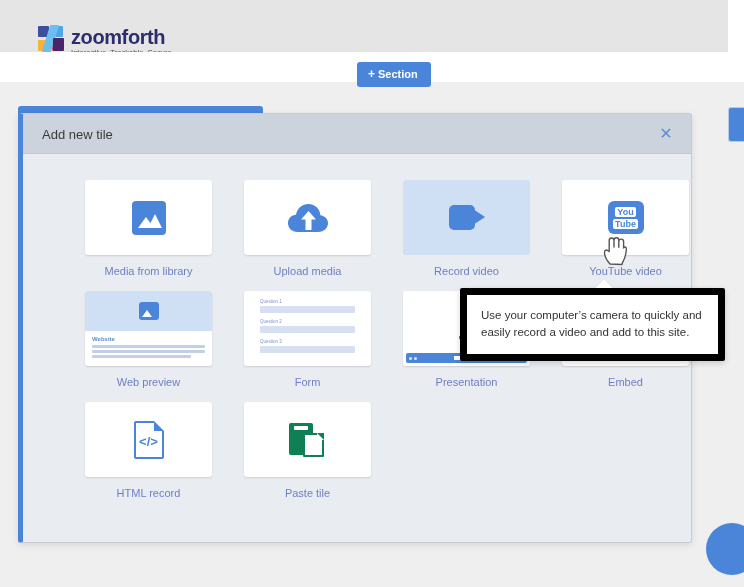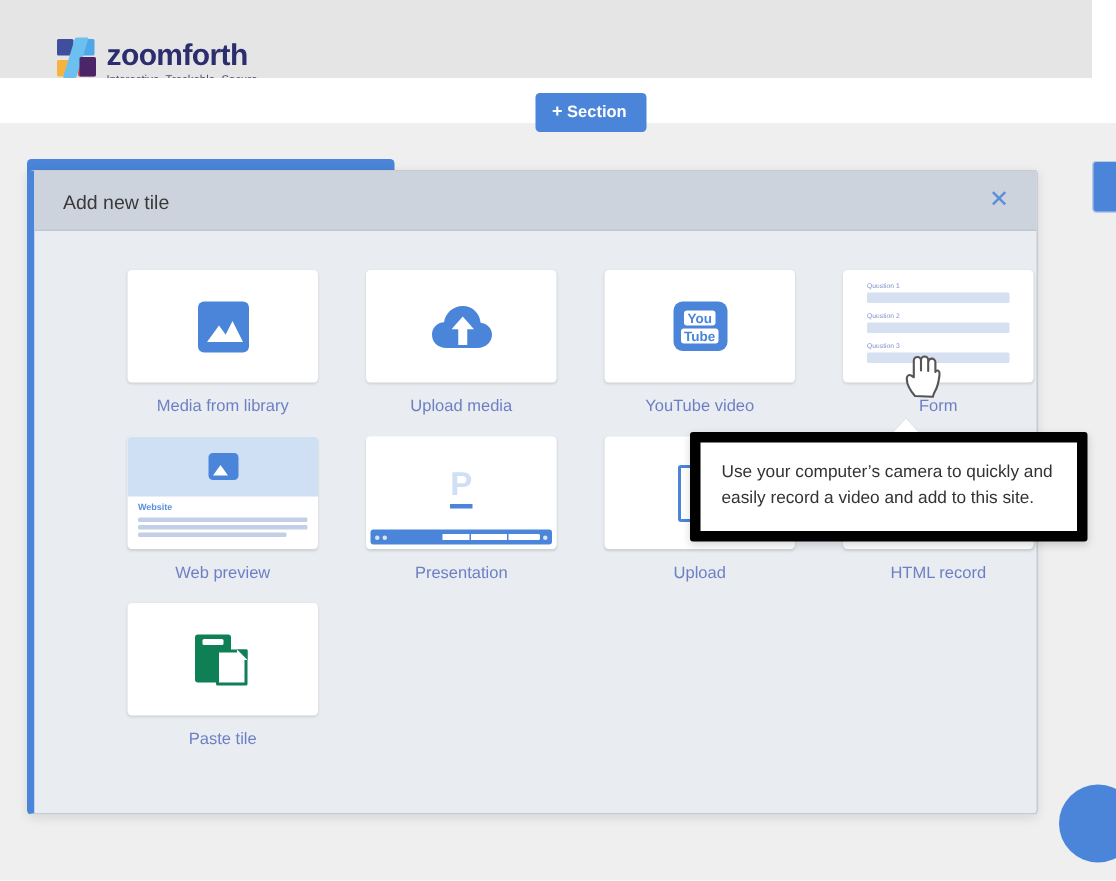--- a/index.html
+++ b/index.html
@@ -496,60 +496,69 @@
             <svg width="42" height="32" viewBox="0 0 42 32">
               <path d="M11 30 C4 30 1 25.5 1 21 C1 16.5 4.5 13 9 12.8 C10 6.5 15.2 2 21.5 2 C28 2 33 7 33.4 13.2 C37.8 13.8 41 17 41 21 C41 25.5 37.5 30 31 30 Z" fill="#4a85d9"></path>
               <rect x="18.5" y="15" width="6" height="13" fill="#ffffff"></rect>
               <path d="M21.5 9 L29 17.5 L14 17.5 Z" fill="#ffffff"></path>
             </svg>
           </div>
           <div class="tile-label">Upload media</div>
         </div>
 
 
+        <div class="tile selected">
+          <div class="tile-thumb">
+            <div class="icon-video">
+              <div class="vbody"></div>
+              <div class="vtri"></div>
+            </div>
+          </div>
+          <div class="tile-label">Record video</div>
+        </div>
 
         <div class="tile">
           <div class="tile-thumb">
             <div class="icon-yt">
               <span class="yt-row">You</span>
               <span class="yt-row">Tube</span>
             </div>
           </div>
           <div class="tile-label">YouTube video</div>
-        </div>
-
-        <div class="tile">
-          <div class="tile-thumb">
-            <div class="form-prev">
-              <div class="fq-label">Question 1</div>
-              <div class="fq-field"></div>
-              <div class="fq-label">Question 2</div>
-              <div class="fq-field"></div>
-              <div class="fq-label">Question 3</div>
-              <div class="fq-field"></div>
-            </div>
-          </div>
-          <div class="tile-label">Form</div>
         </div>
 
         <div class="tile">
           <div class="tile-thumb">
             <div class="web-prev">
               <div class="web-top">
                 <div class="web-img-ic"></div>
               </div>
               <div class="web-bottom">
                 <div class="web-title">Website</div>
                 <div class="tp-line" style="width:100%"></div>
                 <div class="tp-line" style="width:100%"></div>
                 <div class="tp-line" style="width:88%"></div>
               </div>
             </div>
           </div>
           <div class="tile-label">Web preview</div>
+        </div>
+
+        <div class="tile">
+          <div class="tile-thumb">
+            <div class="form-prev">
+              <div class="fq-label">Question 1</div>
+              <div class="fq-field"></div>
+              <div class="fq-label">Question 2</div>
+              <div class="fq-field"></div>
+              <div class="fq-label">Question 3</div>
+              <div class="fq-field"></div>
+            </div>
+          </div>
+          <div class="tile-label">Form</div>
         </div>
 
         <div class="tile">
           <div class="tile-thumb">
             <div class="pres-prev">
               <div class="pres-slide">
                 <span class="pres-p">P</span>
               </div>
               <div class="pres-bar">
                 <div class="pb-dot"></div>
@@ -572,21 +581,21 @@
               <div class="fold"></div>
               <svg class="share-g" viewBox="0 0 18 18">
                 <circle cx="13.5" cy="3" r="2.4" fill="#4a85d9"></circle>
                 <circle cx="13.5" cy="15" r="2.4" fill="#4a85d9"></circle>
                 <circle cx="3.5" cy="9" r="2.4" fill="#4a85d9"></circle>
                 <line x1="4.8" y1="7.8" x2="12.2" y2="3.9" stroke="#4a85d9" stroke-width="1.6"></line>
                 <line x1="4.8" y1="10.2" x2="12.2" y2="14.1" stroke="#4a85d9" stroke-width="1.6"></line>
               </svg>
             </div>
           </div>
-          <div class="tile-label">Upload</div>
+          <div class="tile-label">Embed</div>
         </div>
 
         <div class="tile">
           <div class="tile-thumb">
             <div class="icon-doc">
               <div class="fold"></div>
               <div class="glyph">&lt;/&gt;</div>
             </div>
           </div>
           <div class="tile-label">HTML record</div>

